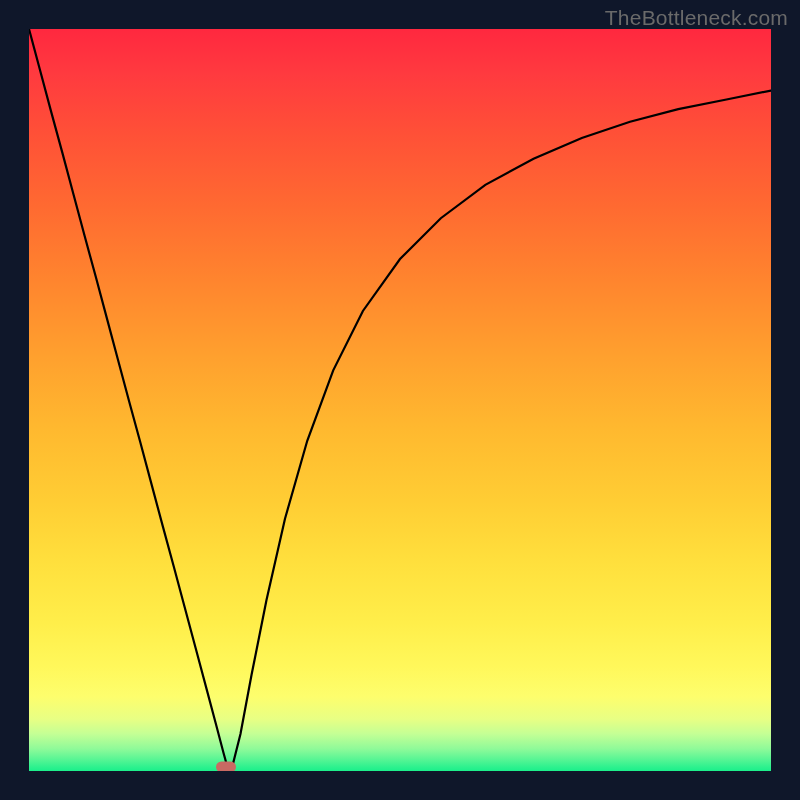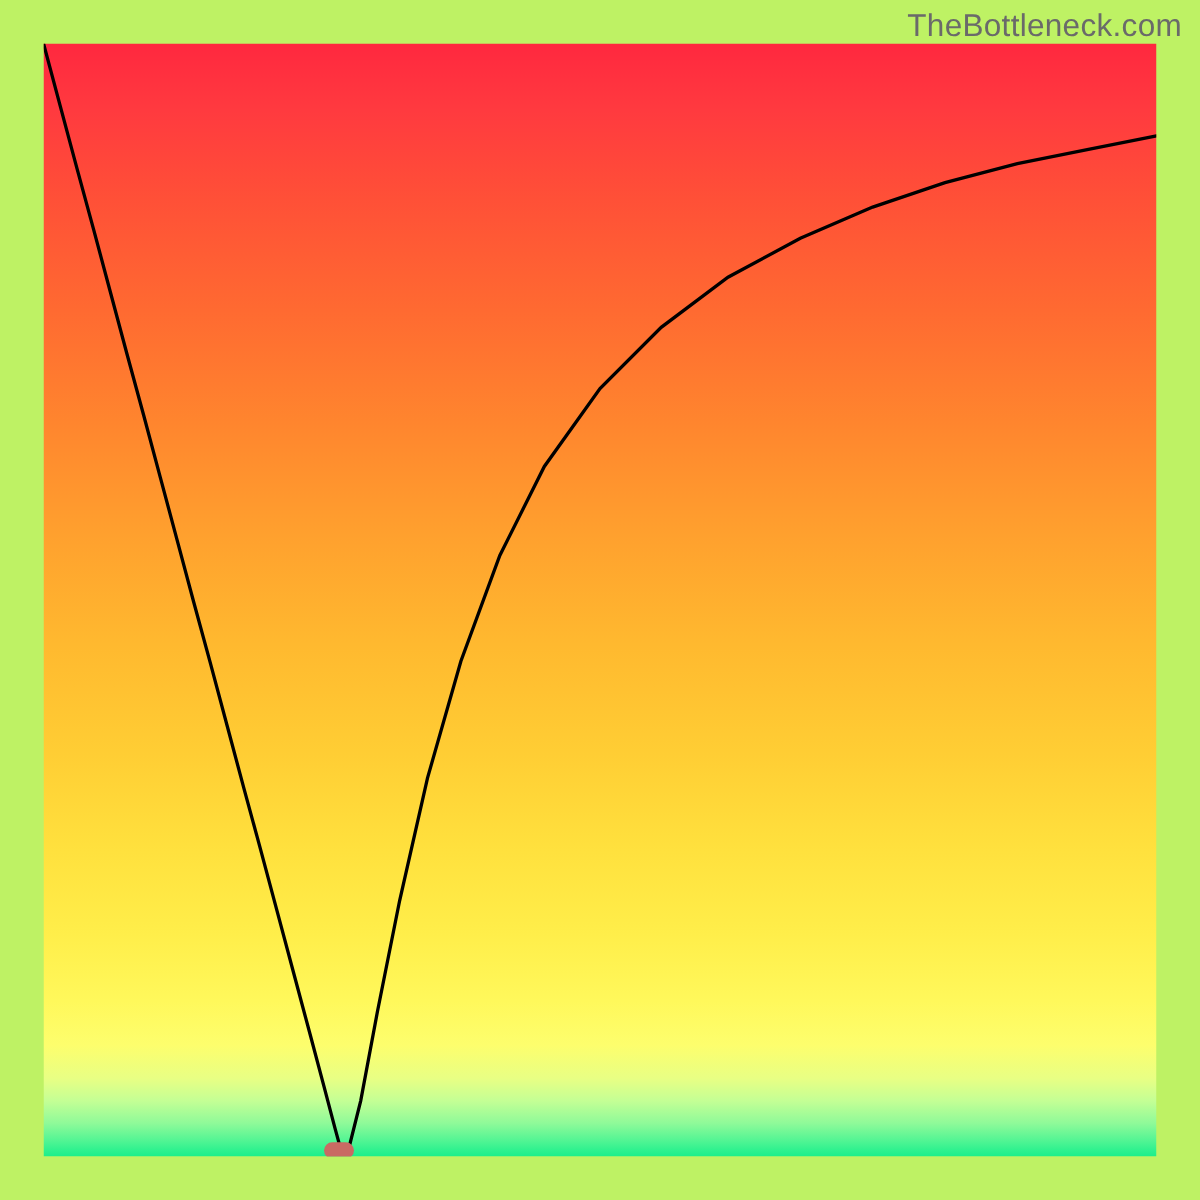--- a/index.html
+++ b/index.html
@@ -8,21 +8,21 @@
     width: 800px;
     height: 800px;
     background: #000;
     font-family: Arial, Helvetica, sans-serif;
     overflow: hidden;
   }
   .canvas {
     position: relative;
     width: 800px;
     height: 800px;
-    background: #bef264;
+    background: #0f172a;
   }
   .plot-area {
     position: absolute;
     left: 29px;
     top: 29px;
     width: 742px;
     height: 742px;
     overflow: hidden;
   }
   .gradient-bg {

